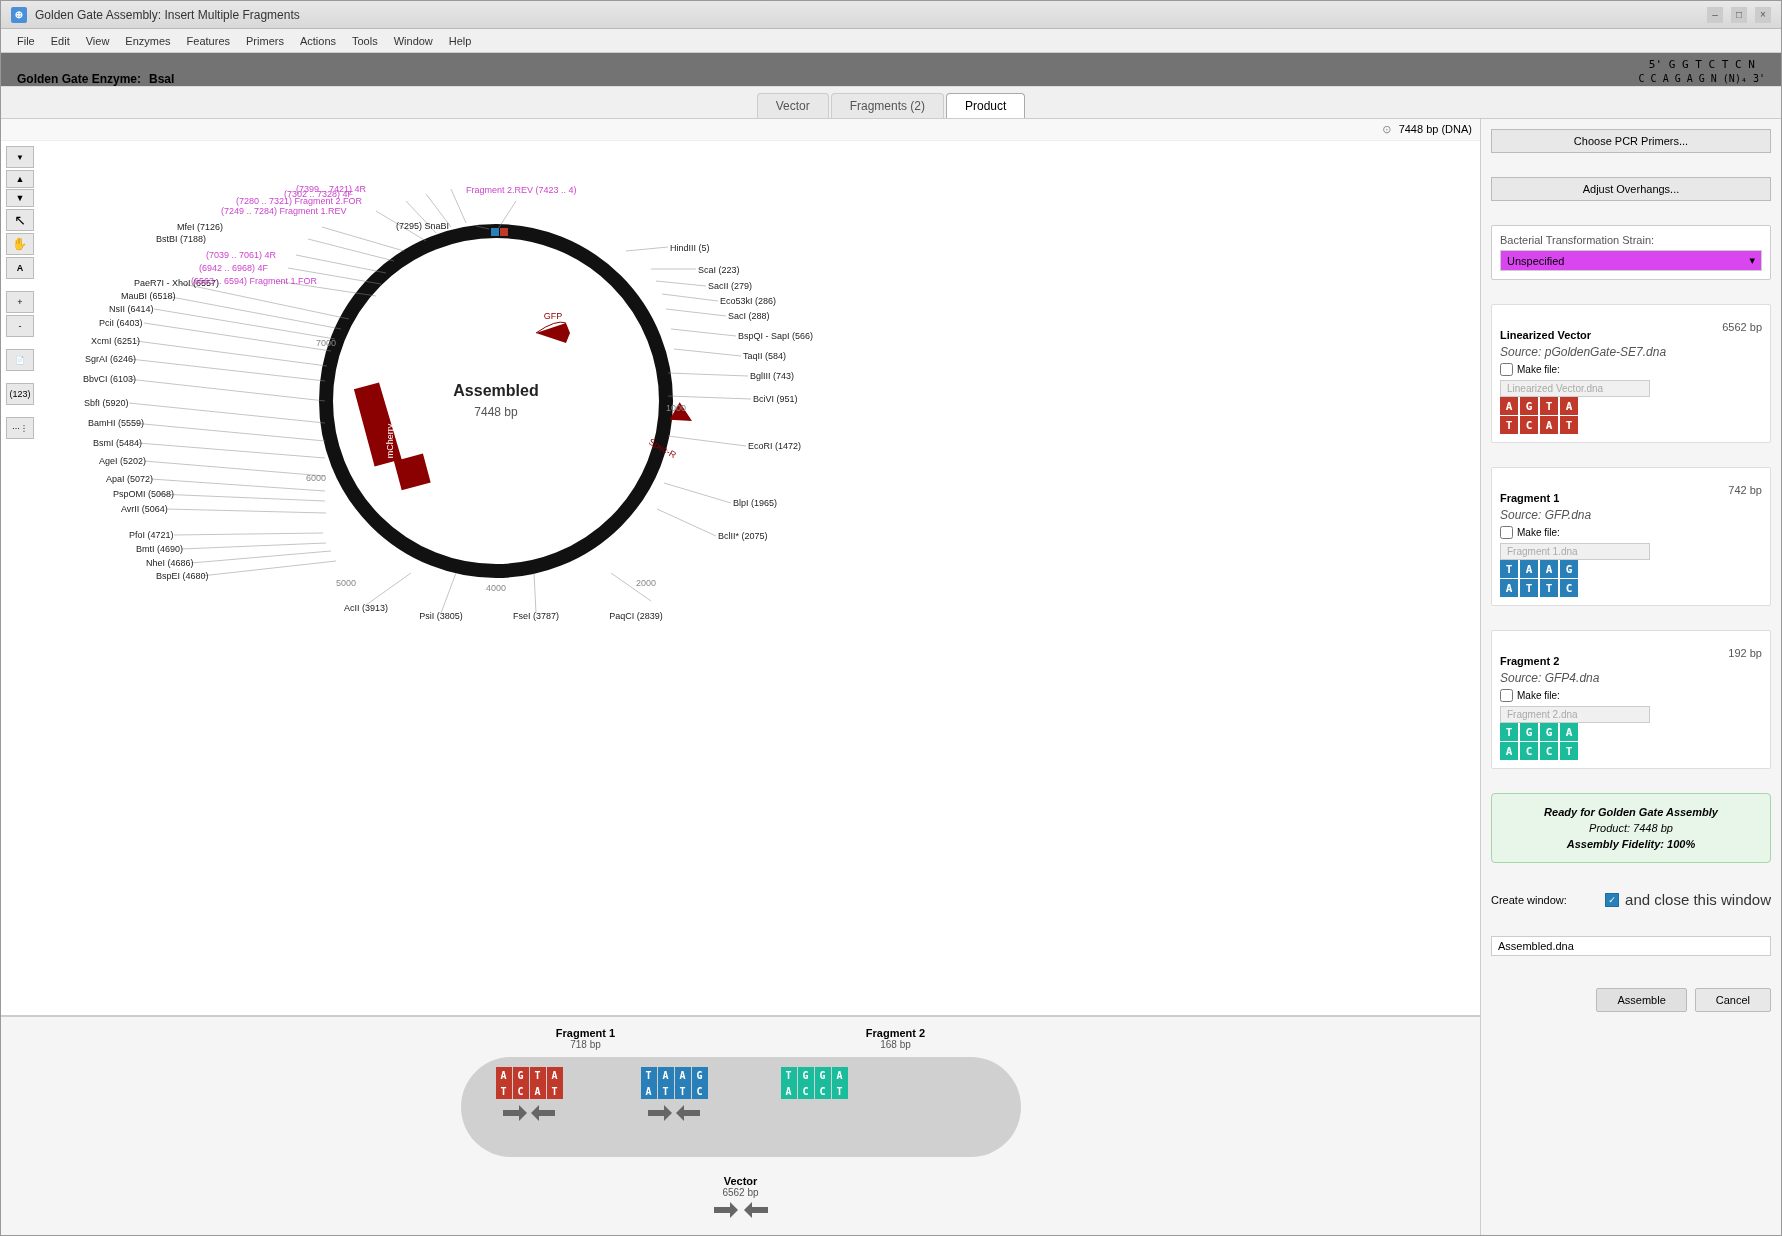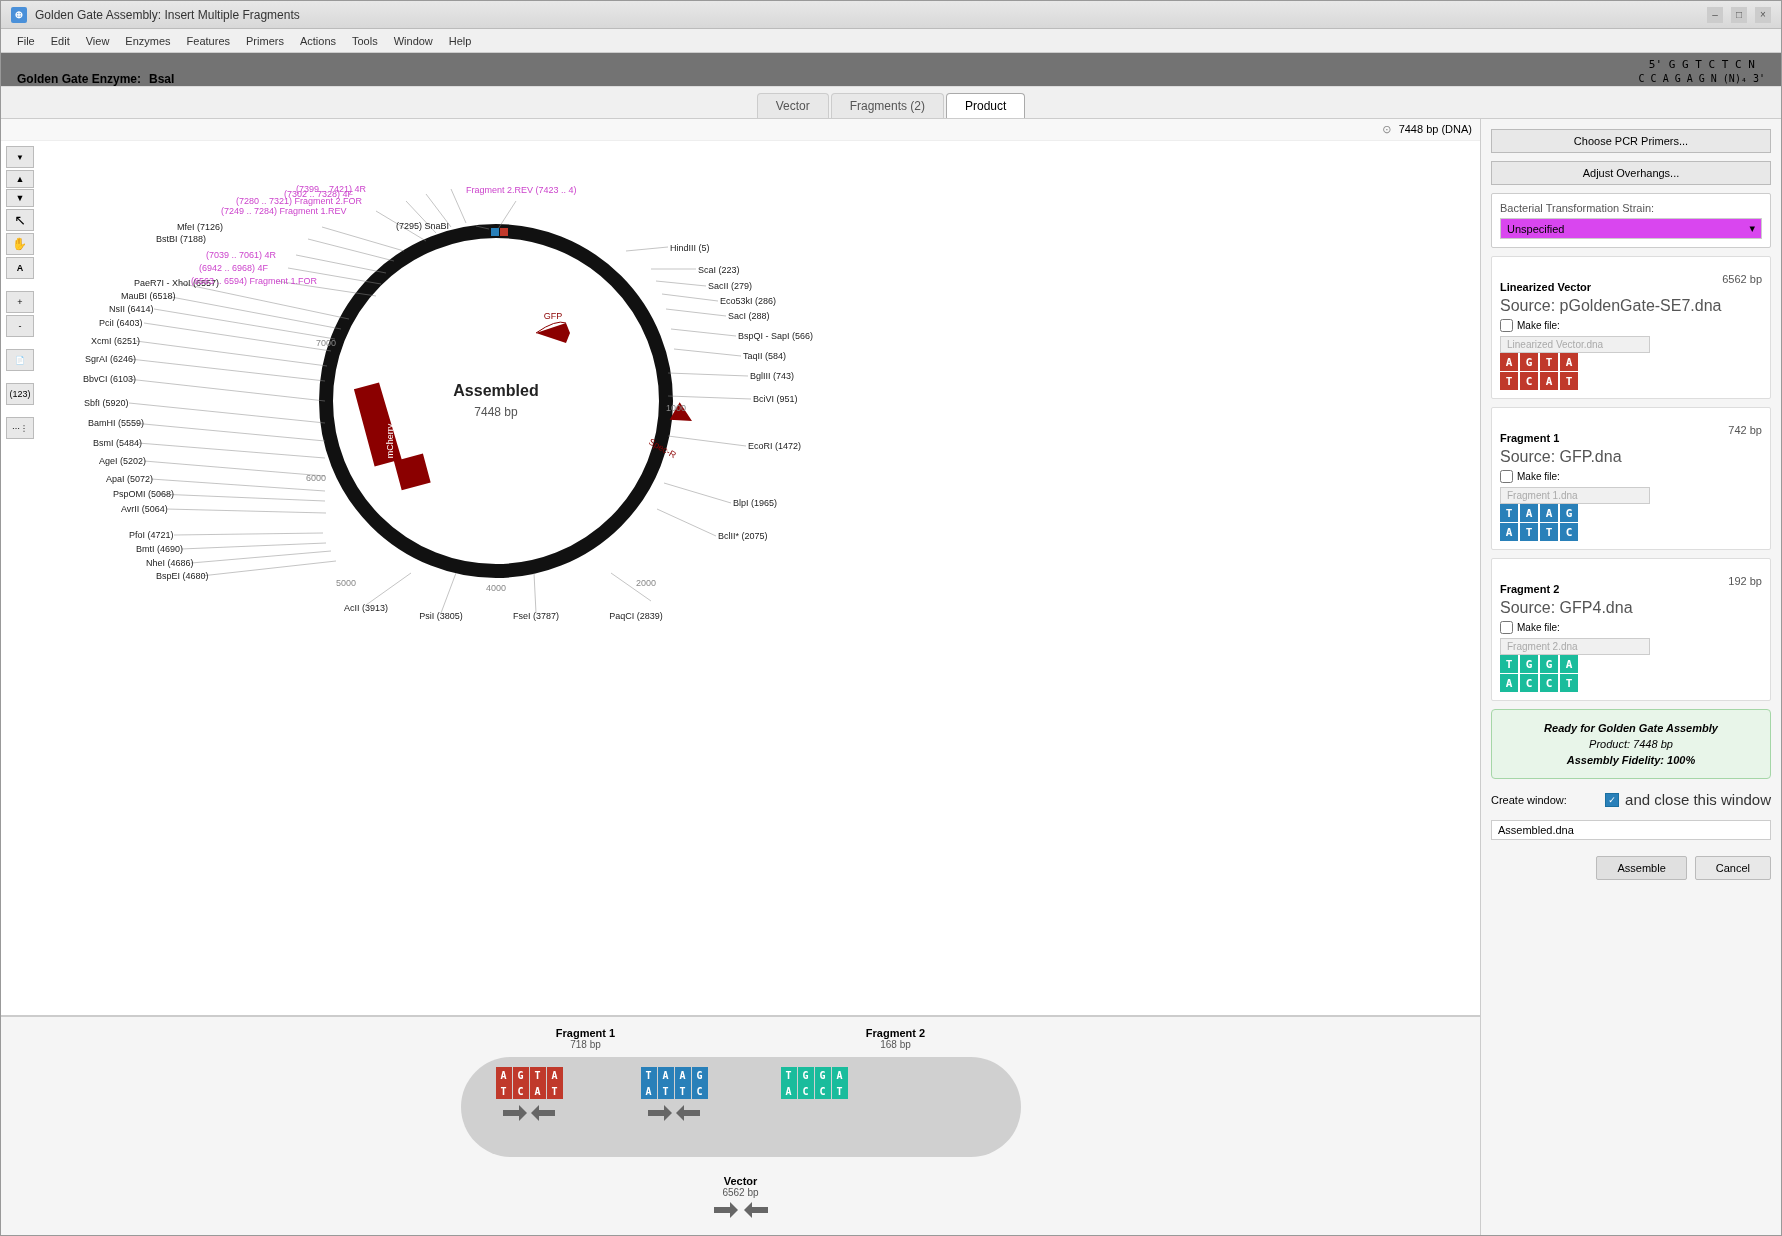--- a/index.html
+++ b/index.html
@@ -163,21 +163,21 @@
       flex-direction: column;
       align-items: center;
       height: 100%;
     }
     .right-panel {
       width: 300px;
       background: #f5f5f5;
       display: flex;
       flex-direction: column;
       padding: 10px;
-      gap: 8px;
+      gap: 24px;
       overflow-y: auto;
       flex-shrink: 0;
     }
     .right-btn {
       background: #e8e8e8;
       border: 1px solid #bbb;
       padding: 5px 10px;
       font-size: 11px;
       cursor: pointer;
       text-align: center;
@@ -212,21 +212,21 @@
       border-radius: 2px;
     }
     .frag-header {
       display: flex;
       justify-content: space-between;
       align-items: center;
       margin-bottom: 4px;
     }
     .frag-title { font-size: 11px; font-weight: bold; margin-top: 16px; }
     .frag-bp { font-size: 11px; color: #555; }
-    .frag-source { font-size: 16px; color: #555; margin-bottom: 4px; }
+    .frag-source { font-size: 12px; color: #555; margin-bottom: 4px; font-style: italic; }
     .make-file-row {
       display: flex;
       align-items: center;
       gap: 4px;
       margin-bottom: 4px;
       font-size: 10px;
     }
     .file-input {
       background: #f0f0f0;
       border: 1px solid #ccc;

